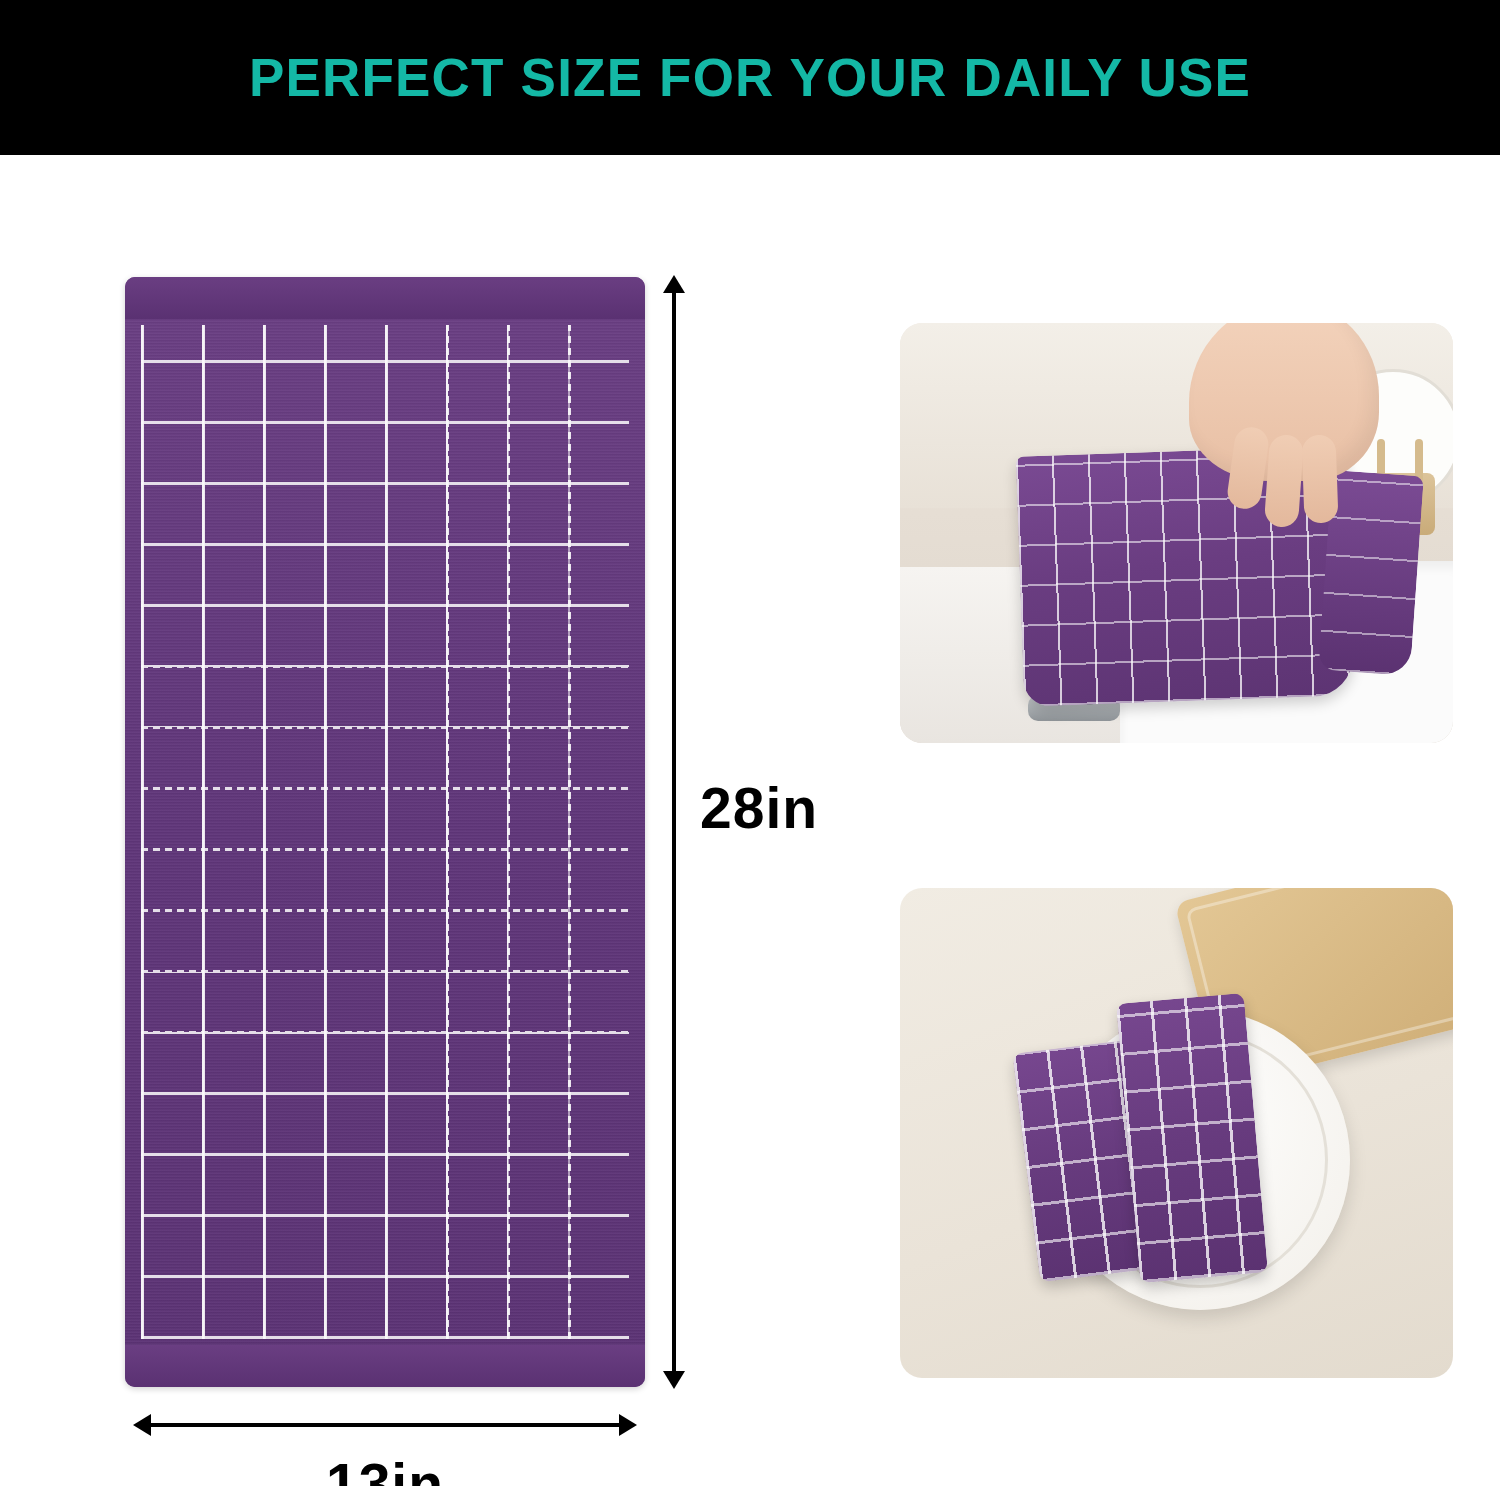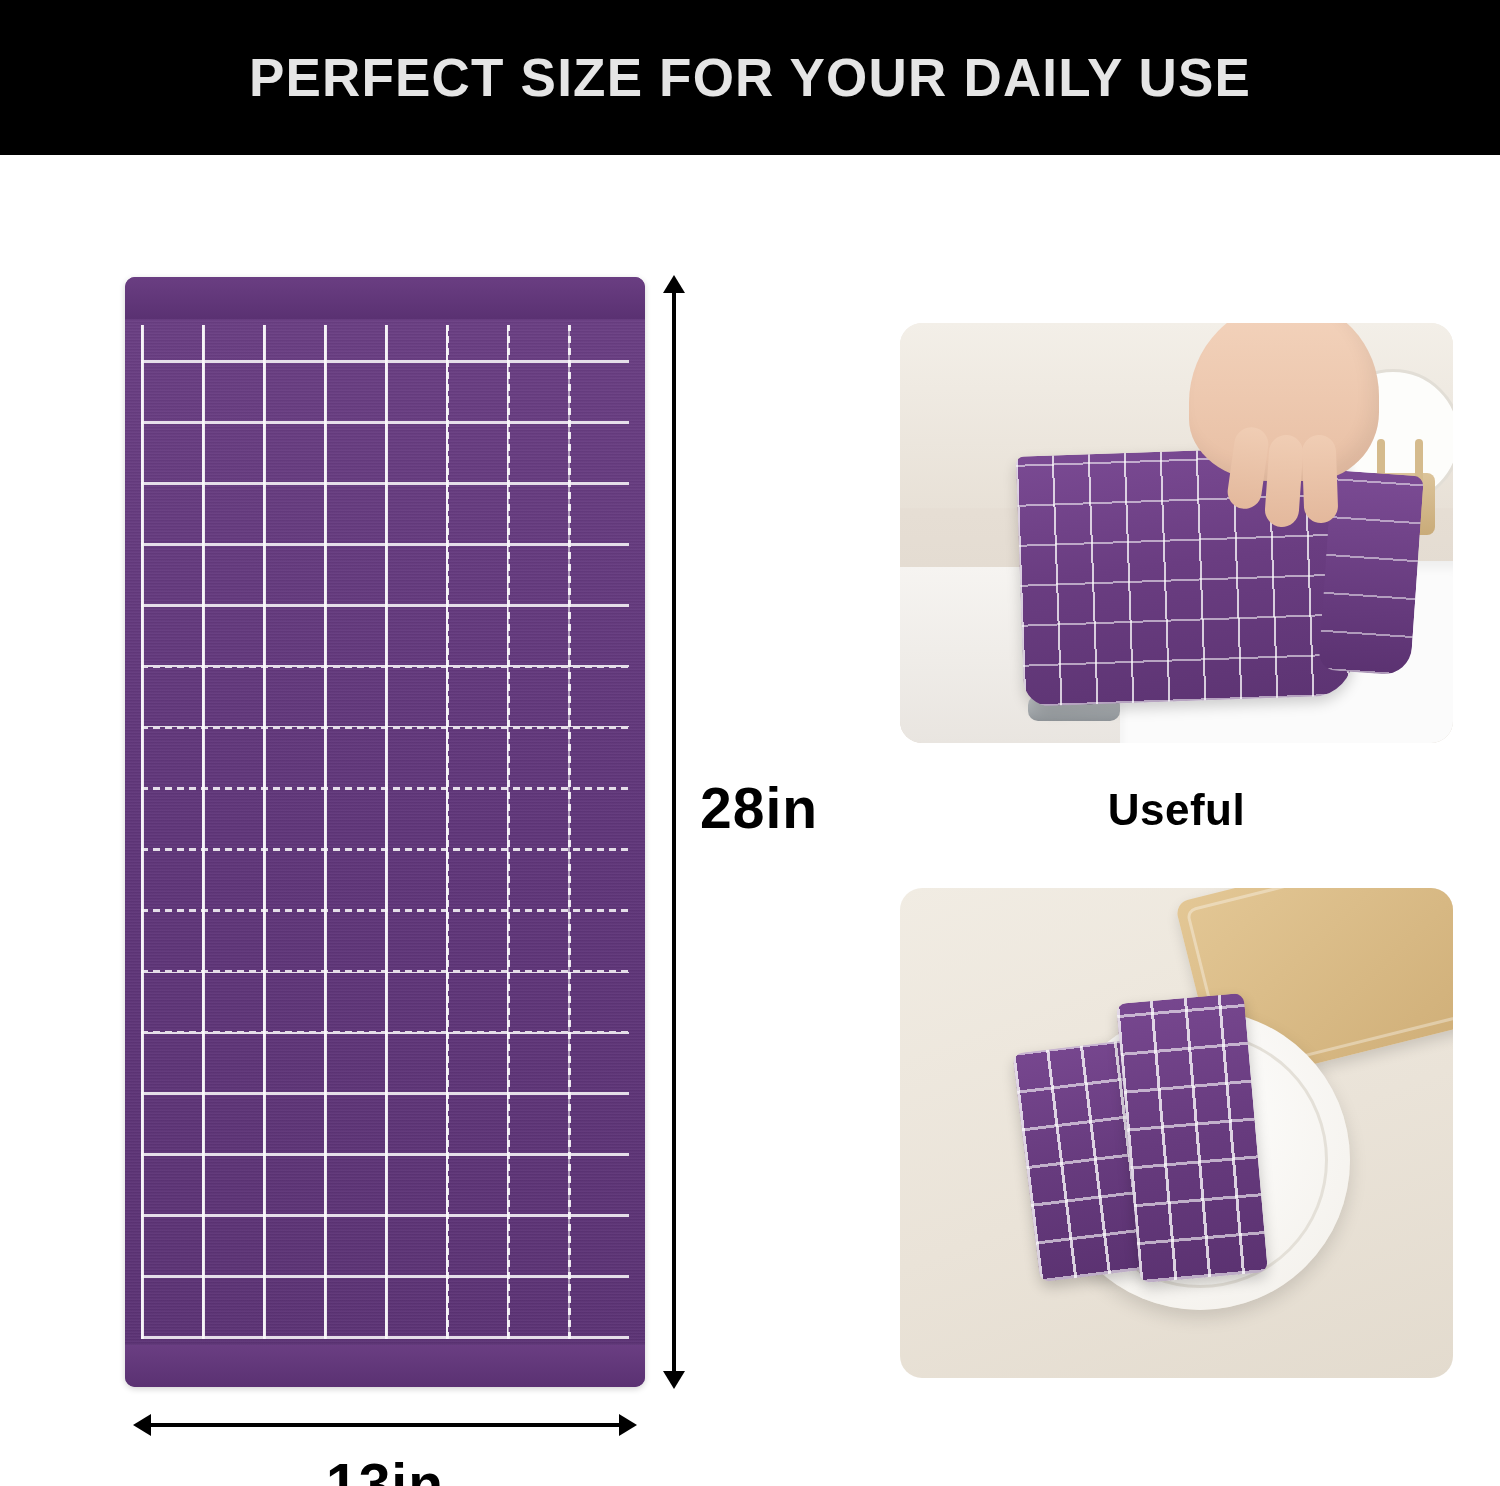--- a/index.html
+++ b/index.html
@@ -21,21 +21,21 @@
     left: 0;
     top: 0;
     width: 1500px;
     height: 155px;
     background: #000000;
     display: flex;
     align-items: center;
     justify-content: center;
   }
   .header-title {
-    color: #e5e5e5;
+    color: #14b8a6;
     font-family: "Liberation Sans", sans-serif;
     font-weight: bold;
     font-size: 53px;
     letter-spacing: 1.2px;
     white-space: nowrap;
     text-align: center;
   }
 
   
   .stage {
@@ -416,21 +416,20 @@
       <div class="s1-faucet-base"></div>
       <div class="s1-faucet"></div>
       <div class="s1-towel"></div>
       <div class="s1-towel-fold"></div>
       <div class="s1-hand"></div>
       <div class="s1-finger f1"></div>
       <div class="s1-finger f2"></div>
       <div class="s1-finger f3"></div>
     </div>
   </div>
-  <div class="caption caption-useful">Useful</div>
 
   <div class="photo-card photo-bottom">
     <div class="scene2">
       <div class="s2-board">
         <div class="s2-board-inner"></div>
       </div>
       <div class="s2-plate">
         <div class="s2-plate-rim"></div>
       </div>
       <div class="s2-towel t1"></div>

